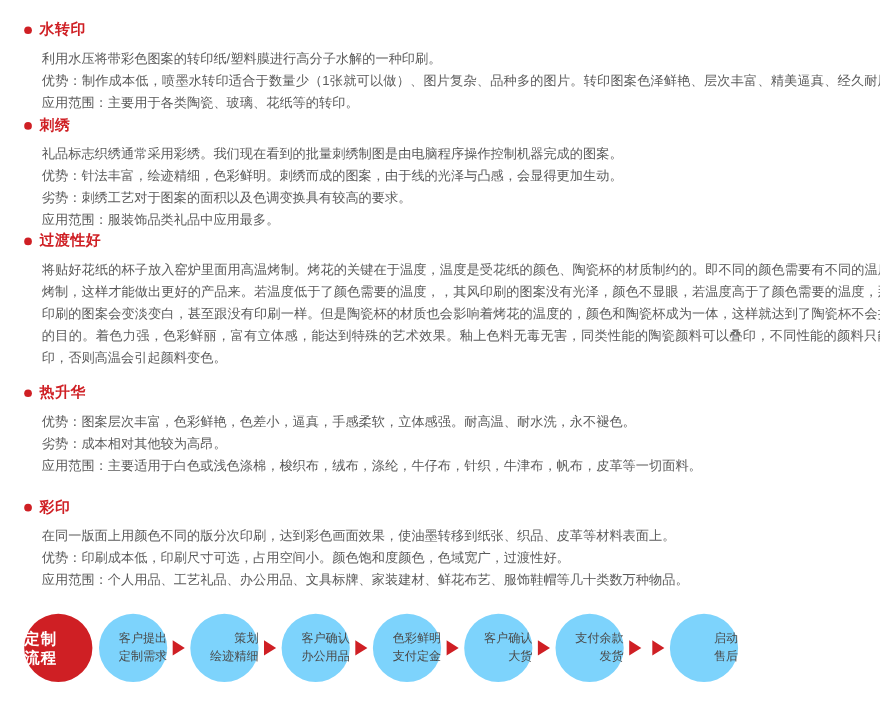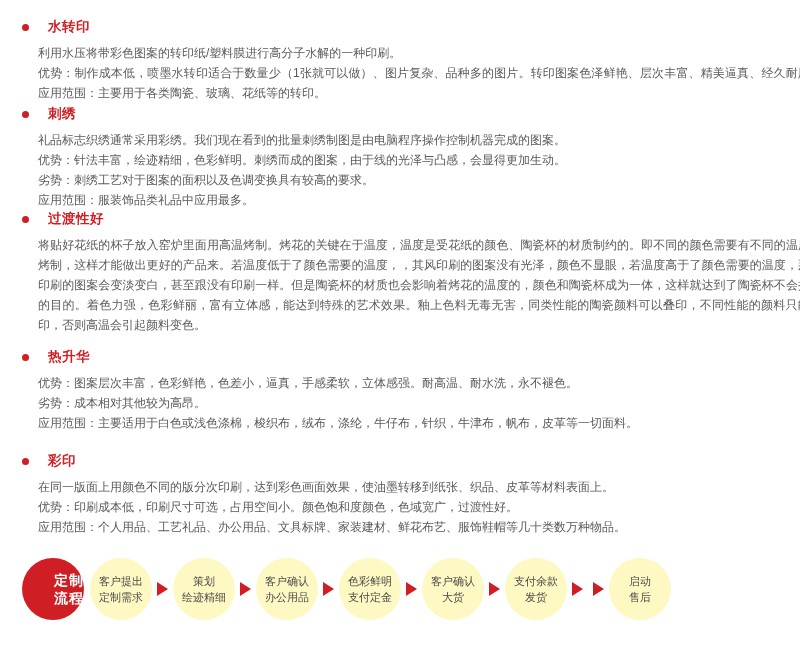--- a/index.html
+++ b/index.html
@@ -31,21 +31,20 @@
     width:7px;height:7px;border-radius:50%;
     background:#cf1f24;
     display:inline-block;
     flex:0 0 auto;
   }
   .sec-title{
     color:#cf1f24;
     font-size:13.5px;
     font-weight:bold;
     letter-spacing:.5px;
-    margin-left:12px;
   }
   .body-text{
     color:#5a5a5a;
     font-size:12px;
     line-height:20px;
     padding-left:16px;
     text-align:justify;
   }
   .body-text p{margin:0;}
   .s1{position:absolute;left:0;top:18px;width:800px;}
@@ -91,32 +90,32 @@
     padding-left:22px;
     box-sizing:border-box;
   }
   .flow-badge{
     width:62px;height:62px;border-radius:50%;
     background:#cf1f24;
     color:#fff;
     font-size:14px;
     font-weight:bold;
     display:flex;flex-direction:column;
-    align-items:flex-end;justify-content:center;
+    align-items:flex-start;justify-content:center;
     line-height:18px;
     flex:0 0 auto;
     letter-spacing:1px;
   }
   .flow-step{
     width:62px;height:62px;border-radius:50%;
-    background:#fef9c3;
+    background:#7dd3fc;
     color:#4a4a4a;
     font-size:11px;
     display:flex;flex-direction:column;
-    align-items:center;justify-content:center;
+    align-items:flex-end;justify-content:center;
     line-height:16px;
     flex:0 0 auto;
     text-align:center;
   }
   .arrow{
     width:0;height:0;
     border-top:7px solid transparent;
     border-bottom:7px solid transparent;
     border-left:11px solid #cf1f24;
     margin:0 5px;

